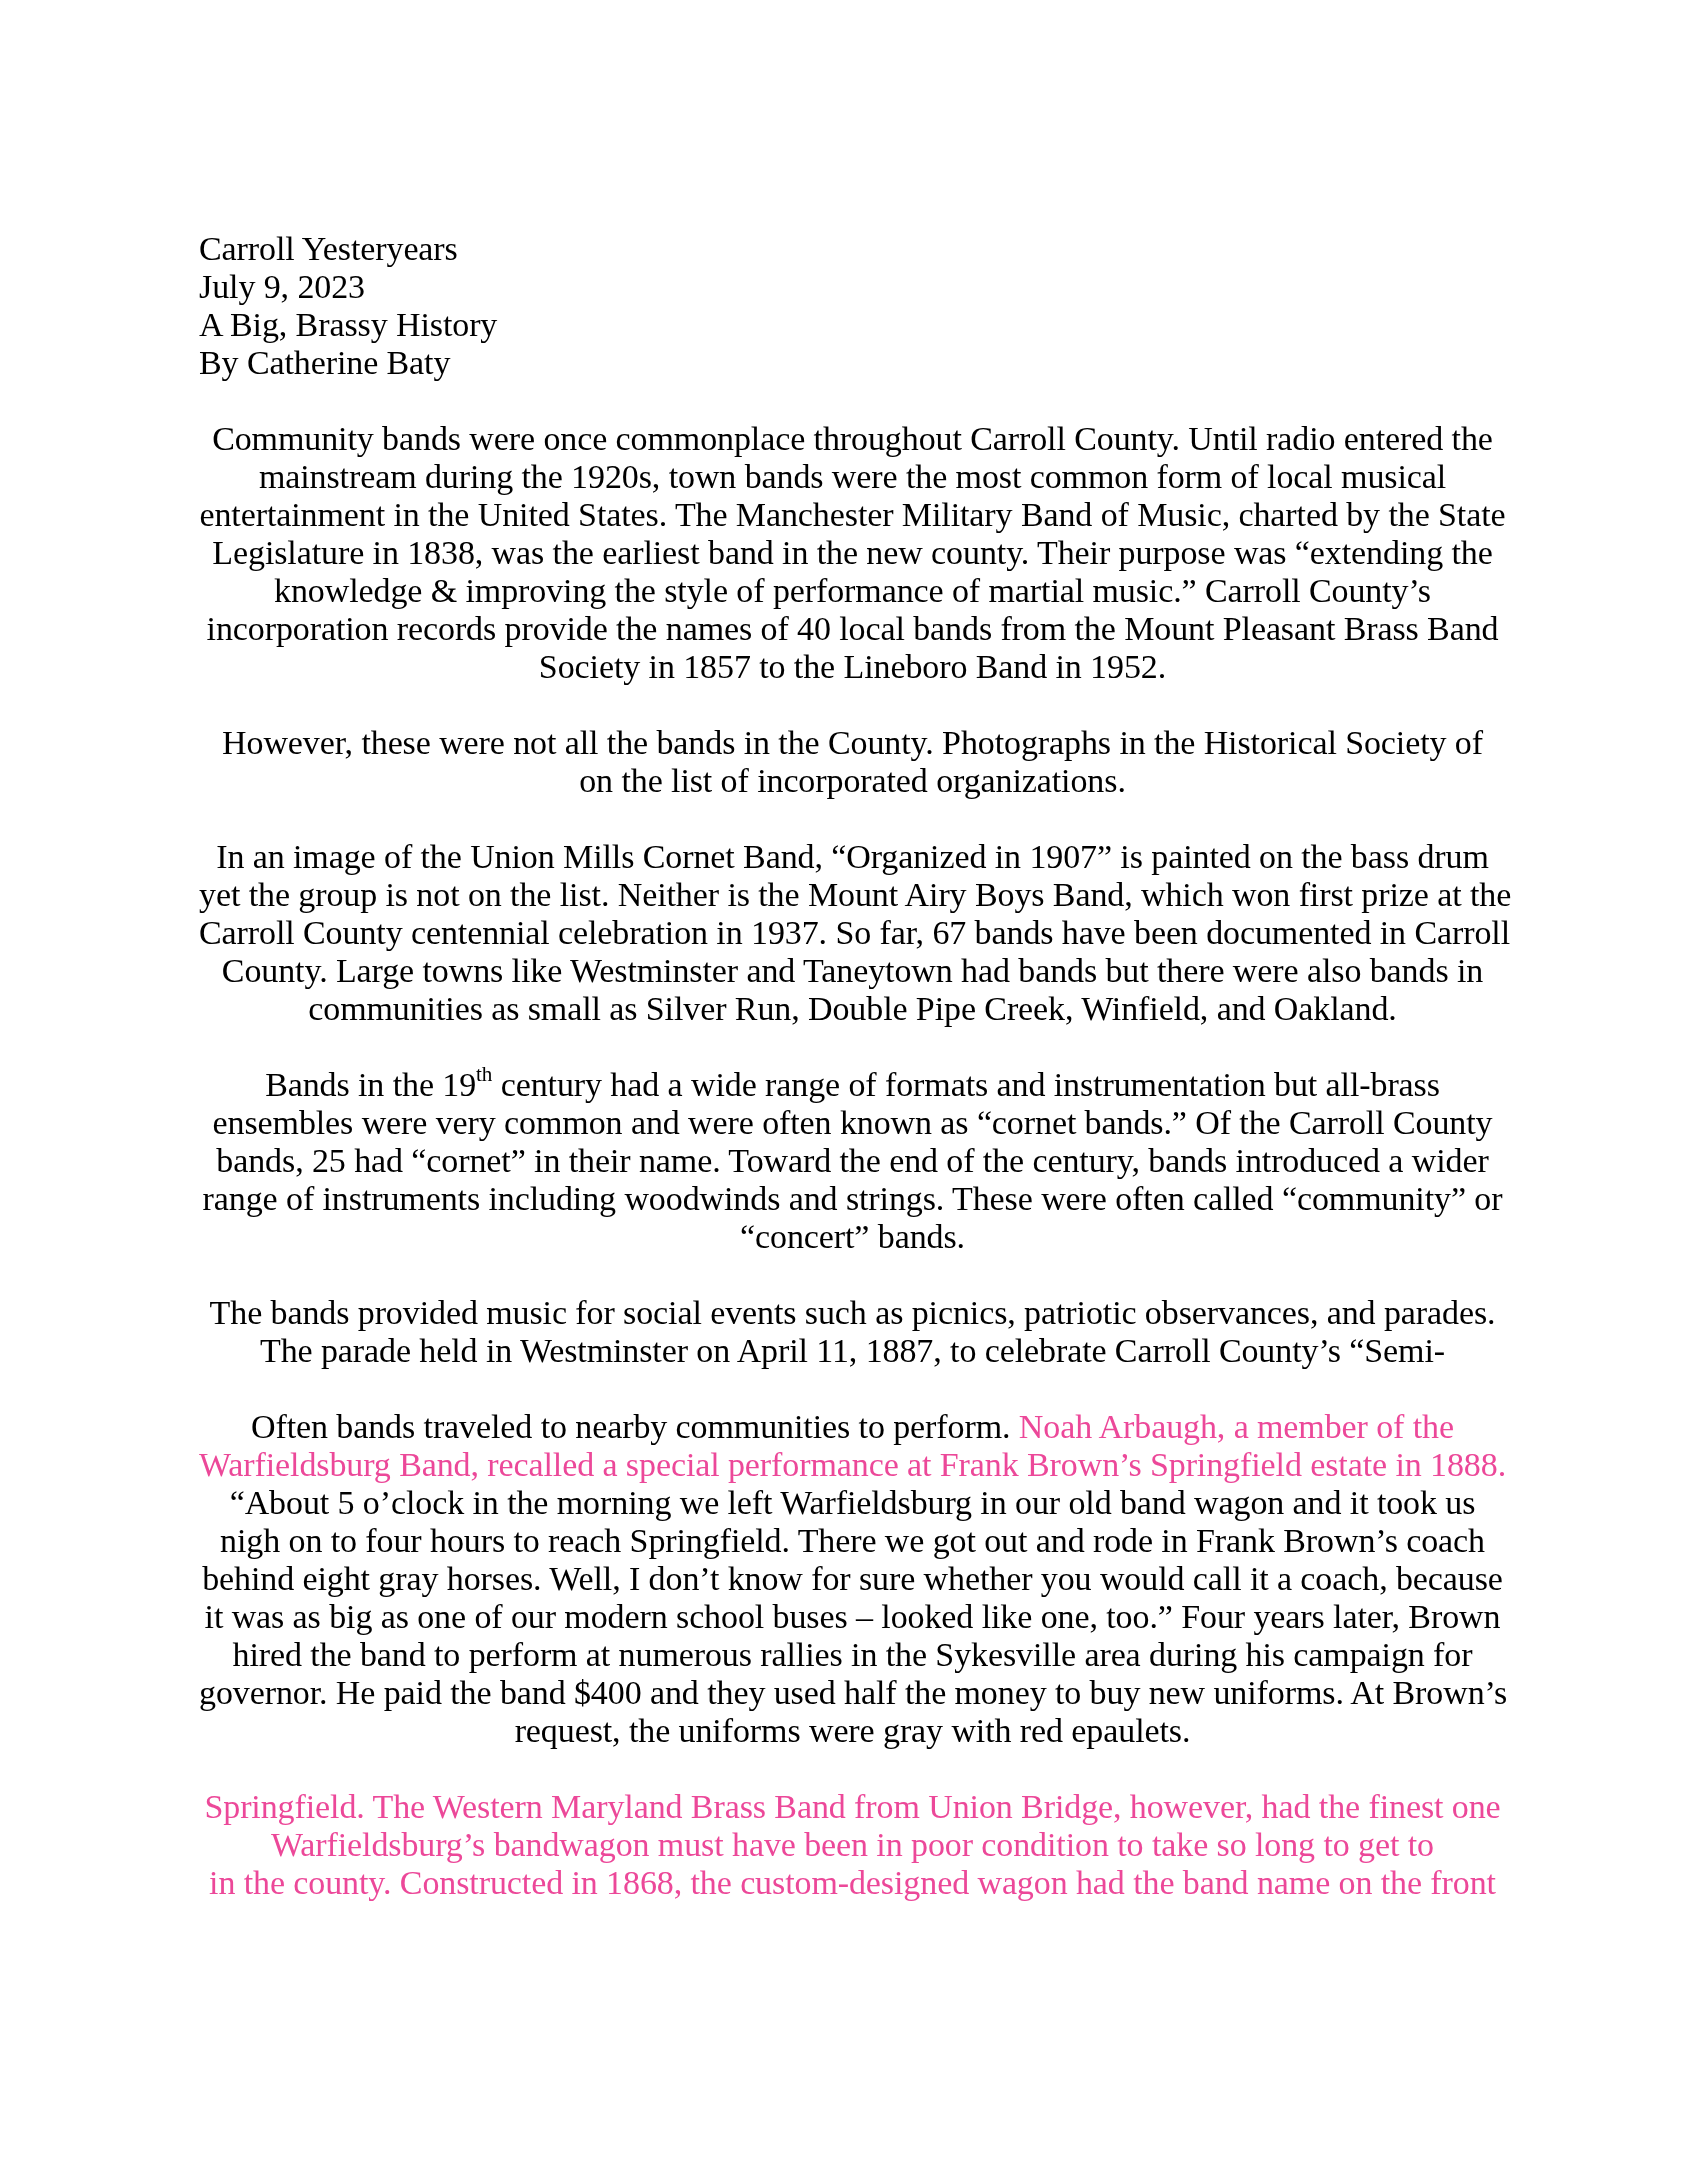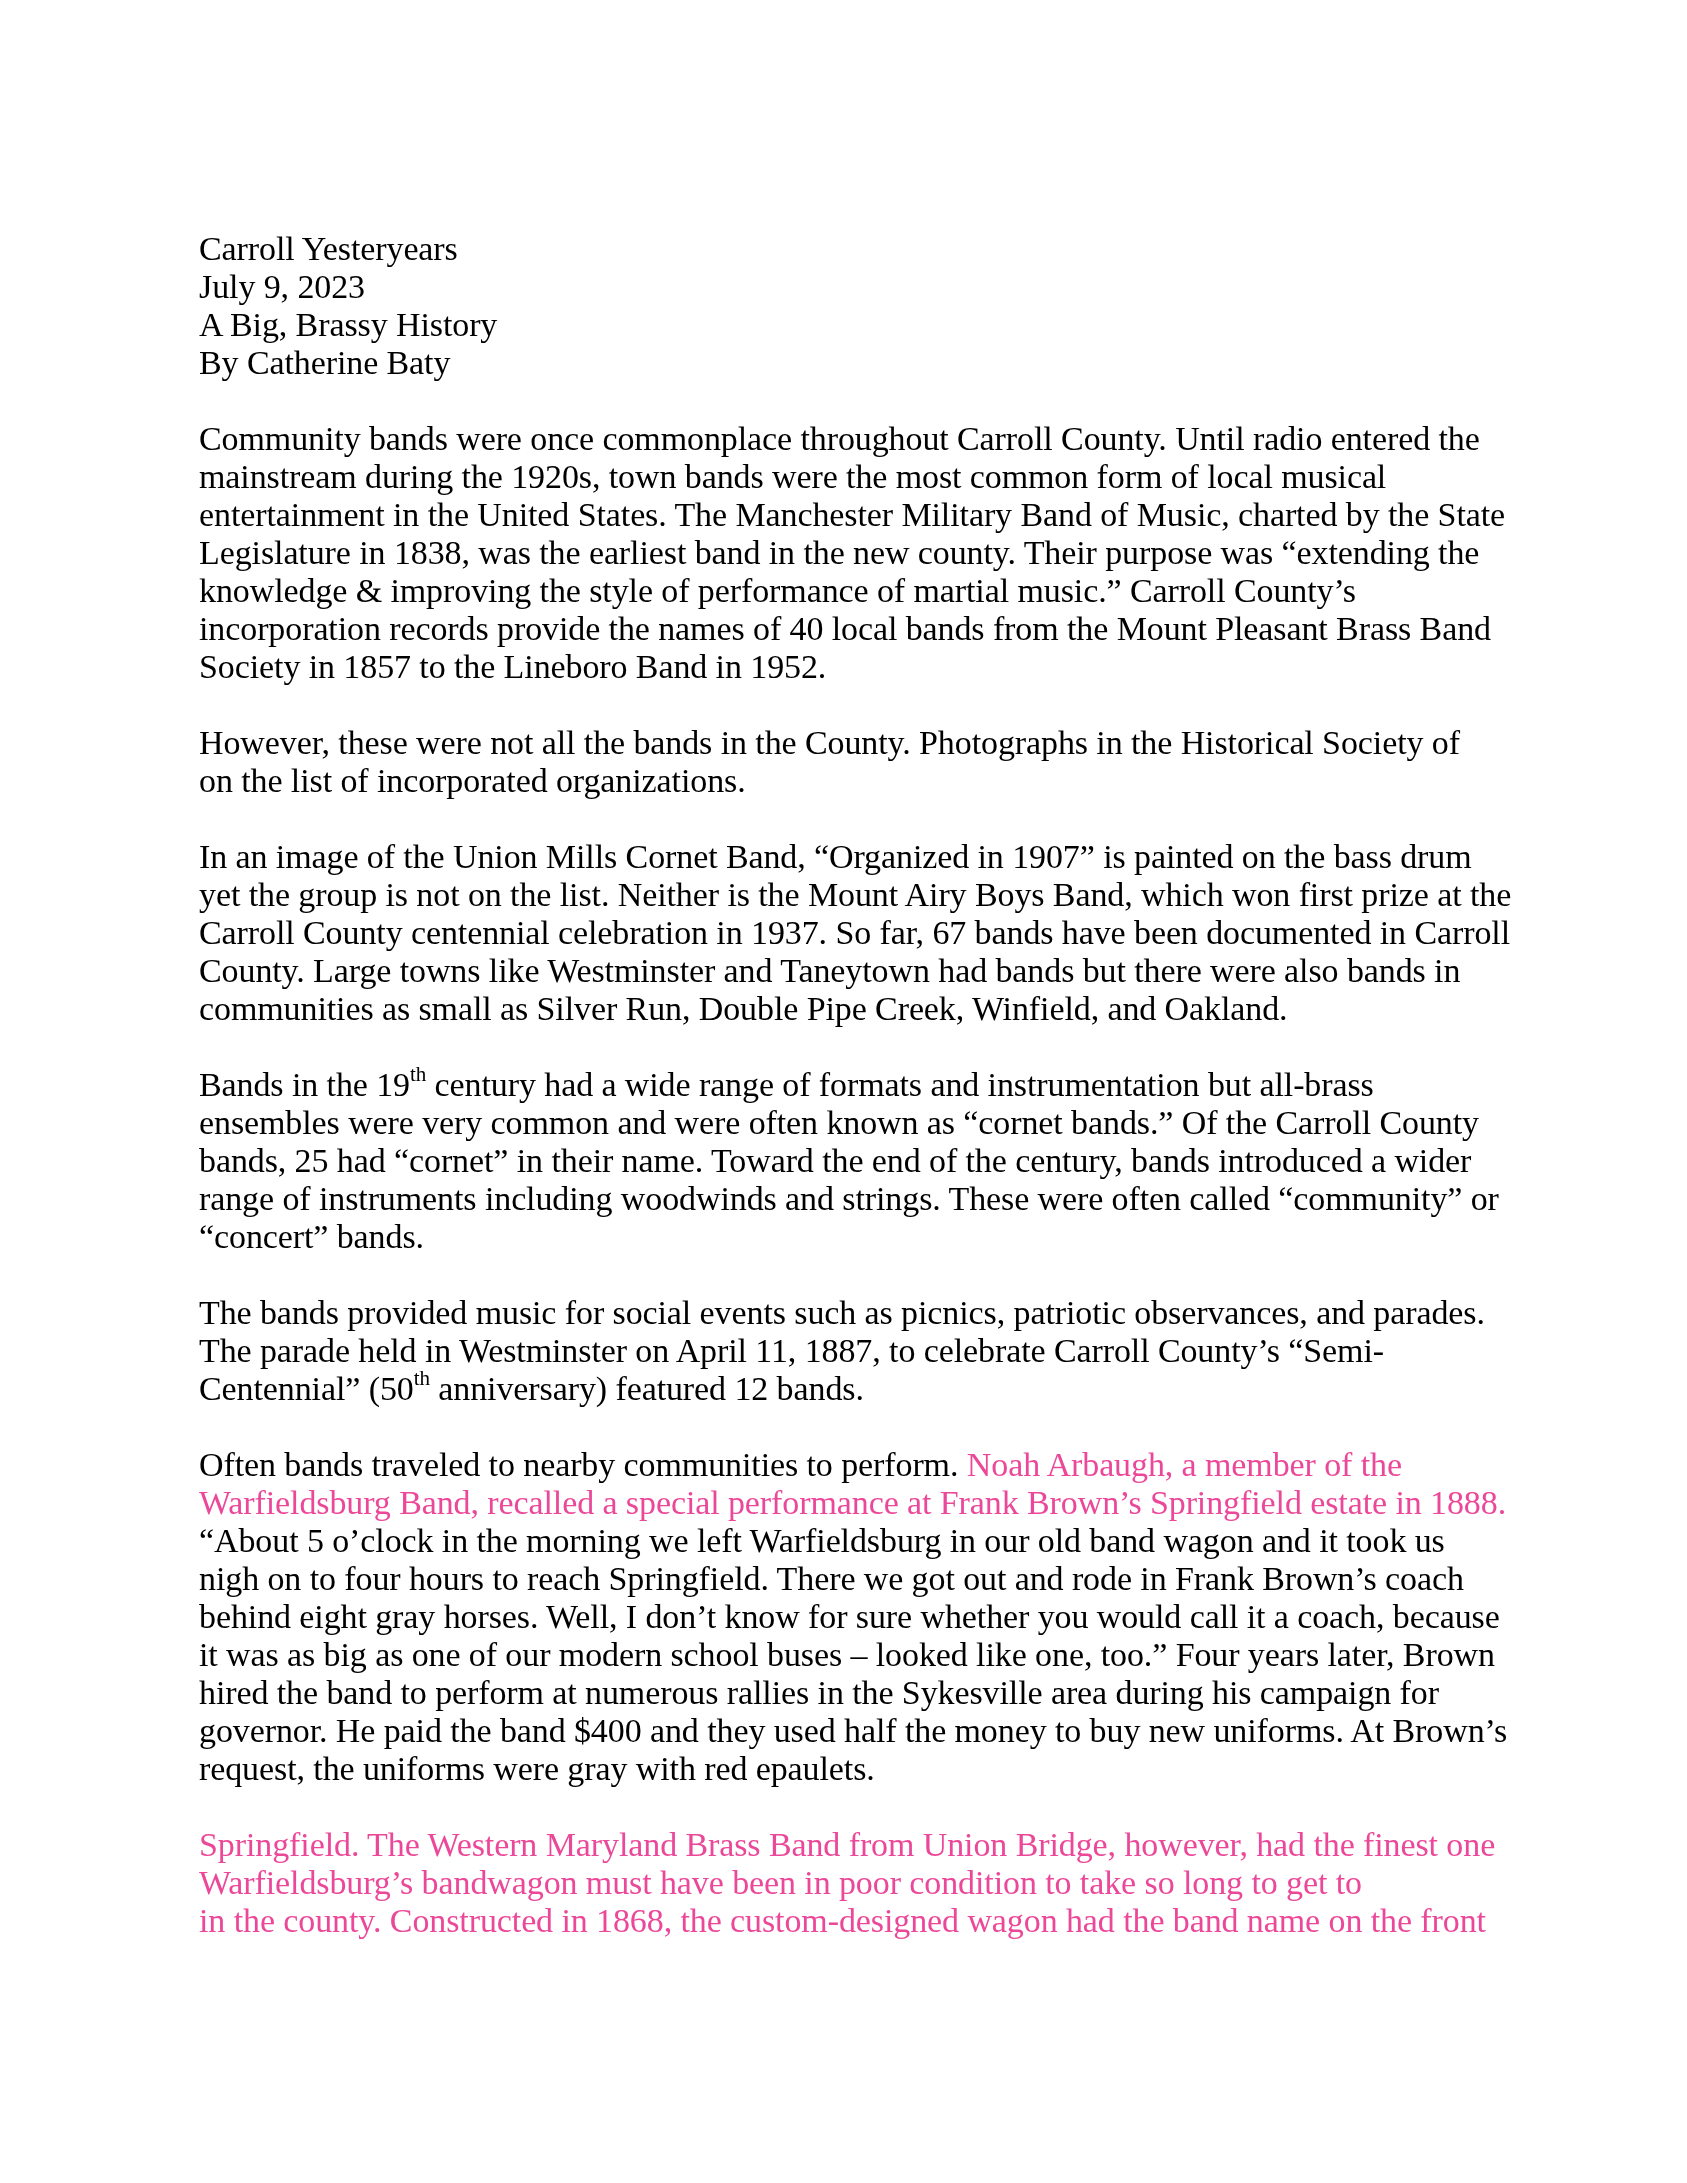--- a/index.html
+++ b/index.html
@@ -24,20 +24,21 @@
     line-height: 38px;
     letter-spacing: -0.1px;
     margin-top: 32px;
   }
   .header-line, .line {
     display: block;
     white-space: nowrap;
   }
   .para {
     margin: 0 0 38px 0;
+    text-align: center;
   }
   .header {
     margin: 0 0 38px 0;
   }
   .gray {
     color: #ec4899;
   }
   sup {
     font-size: 0.62em;
     line-height: 0;
@@ -85,21 +86,20 @@
     <span class="line"><span>Bands in the 19</span><sup>th</sup><span> century had a wide range of formats and instrumentation but all-brass</span></span>
     <span class="line">ensembles were very common and were often known as “cornet bands.” Of the Carroll County</span>
     <span class="line">bands, 25 had “cornet” in their name. Toward the end of the century, bands introduced a wider</span>
     <span class="line">range of instruments including woodwinds and strings. These were often called “community” or</span>
     <span class="line">“concert” bands.</span>
   </div>
 
   <div class="para">
     <span class="line">The bands provided music for social events such as picnics, patriotic observances, and parades.</span>
     <span class="line">The parade held in Westminster on April 11, 1887, to celebrate Carroll County’s “Semi-</span>
-    <span class="line"><span>Centennial” (50</span><sup>th</sup><span> anniversary) featured 12 bands.</span></span>
   </div>
 
   <div class="para">
     <span class="line"><span>Often bands traveled to nearby communities to perform. </span><span class="gray">Noah Arbaugh, a member of the</span></span>
     <span class="line gray">Warfieldsburg Band, recalled a special performance at Frank Brown’s Springfield estate in 1888.</span>
     <span class="line">“About 5 o’clock in the morning we left Warfieldsburg in our old band wagon and it took us</span>
     <span class="line">nigh on to four hours to reach Springfield. There we got out and rode in Frank Brown’s coach</span>
     <span class="line">behind eight gray horses. Well, I don’t know for sure whether you would call it a coach, because</span>
     <span class="line">it was as big as one of our modern school buses – looked like one, too.” Four years later, Brown</span>
     <span class="line">hired the band to perform at numerous rallies in the Sykesville area during his campaign for</span>

